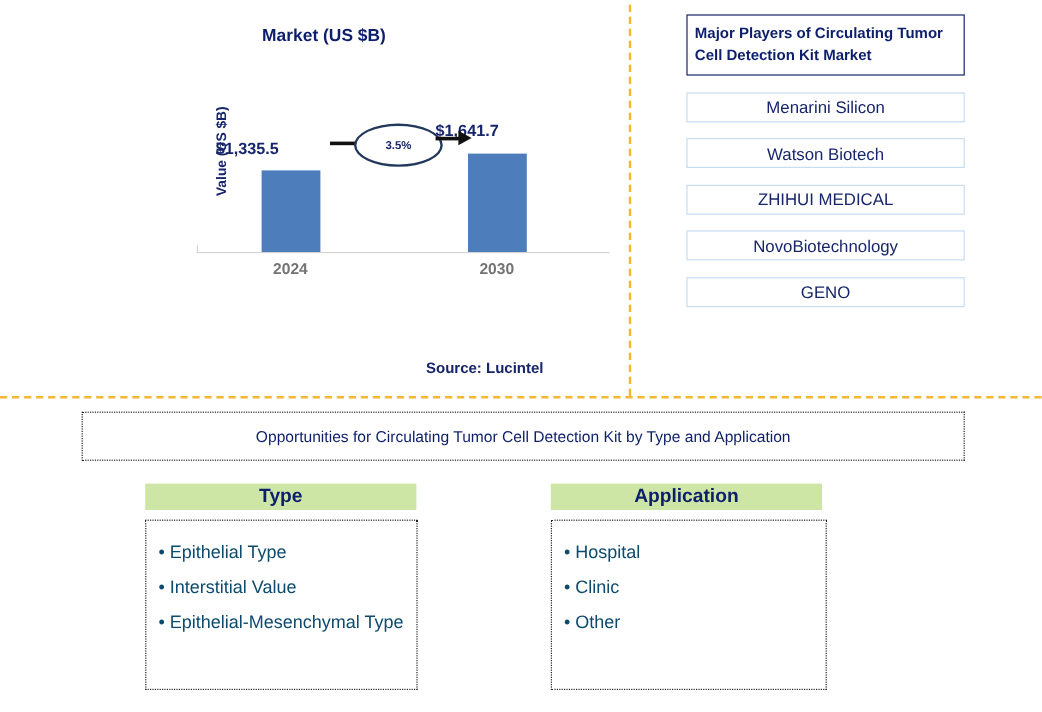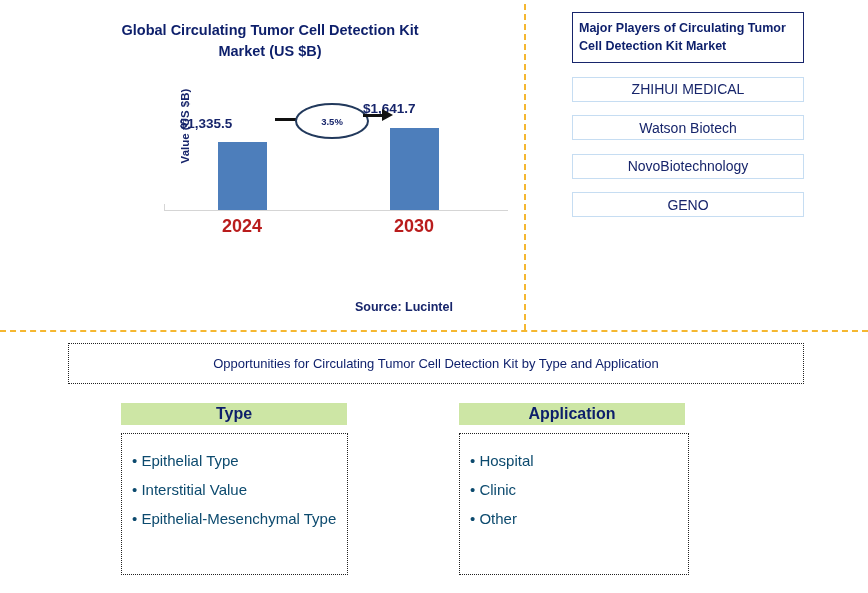--- a/index.html
+++ b/index.html
@@ -44,21 +44,21 @@
   .bar-2024{left:68px;top:46px;height:68px;}
   .bar-2030{left:240px;top:32px;height:82px;}
   .bar-value{
     position:absolute;color:#17256b;font-weight:bold;font-size:13.5px;
     white-space:nowrap;
   }
   .val-2024{left:56px;top:20px;transform:translateX(-50%);}
   .val-2030{left:213px;top:5px;}
   .x-label{
     position:absolute;top:120px;width:70px;text-align:center;
-    color:#b91c1c;font-weight:bold;font-size:18px;
+    color:#737373;font-weight:bold;font-size:13px;
   }
   .x-2024{left:57px;}
   .x-2030{left:229px;}
 
   .cagr-wrap{position:absolute;left:125px;top:4px;width:135px;height:40px;}
   .cagr-ellipse{
     position:absolute;left:20px;top:3px;width:70px;height:32px;
     border:2.5px solid #22395c;border-radius:50%;
     display:flex;align-items:center;justify-content:center;
     background:#ffffff;
@@ -123,21 +123,20 @@
 </style>
 </head>
 <body>
 
 <div class="root">
 
   <div class="v-divider"></div>
   <div class="h-divider"></div>
 
   <div class="chart-title">
-    <div>Global Circulating Tumor Cell Detection Kit</div>
     <div>Market (US $B)</div>
   </div>
 
   <div class="chart-area">
     <div class="y-axis-label">Value (US $B)</div>
     <div class="axis-baseline"></div>
     <div class="axis-left-tick"></div>
 
     <div class="bar bar-2024"></div>
     <div class="bar bar-2030"></div>
@@ -155,22 +154,23 @@
       </div>
       <div class="cagr-line-right"></div>
       <div class="cagr-arrow"></div>
     </div>
   </div>
 
   <div class="source">Source: Lucintel</div>
 
   <div class="players">
     <div class="players-header">Major Players of Circulating Tumor Cell Detection Kit Market</div>
+    <div class="player-box">Menarini Silicon</div>
+    <div class="player-box">Watson Biotech</div>
     <div class="player-box">ZHIHUI MEDICAL</div>
-    <div class="player-box">Watson Biotech</div>
     <div class="player-box">NovoBiotechnology</div>
     <div class="player-box">GENO</div>
   </div>
 
   <div class="opp-banner">Opportunities for Circulating Tumor Cell Detection Kit by Type and Application</div>
 
   <div class="col col-type">
     <div class="col-head">Type</div>
     <div class="col-body">
       <div class="li">• Epithelial Type</div>

